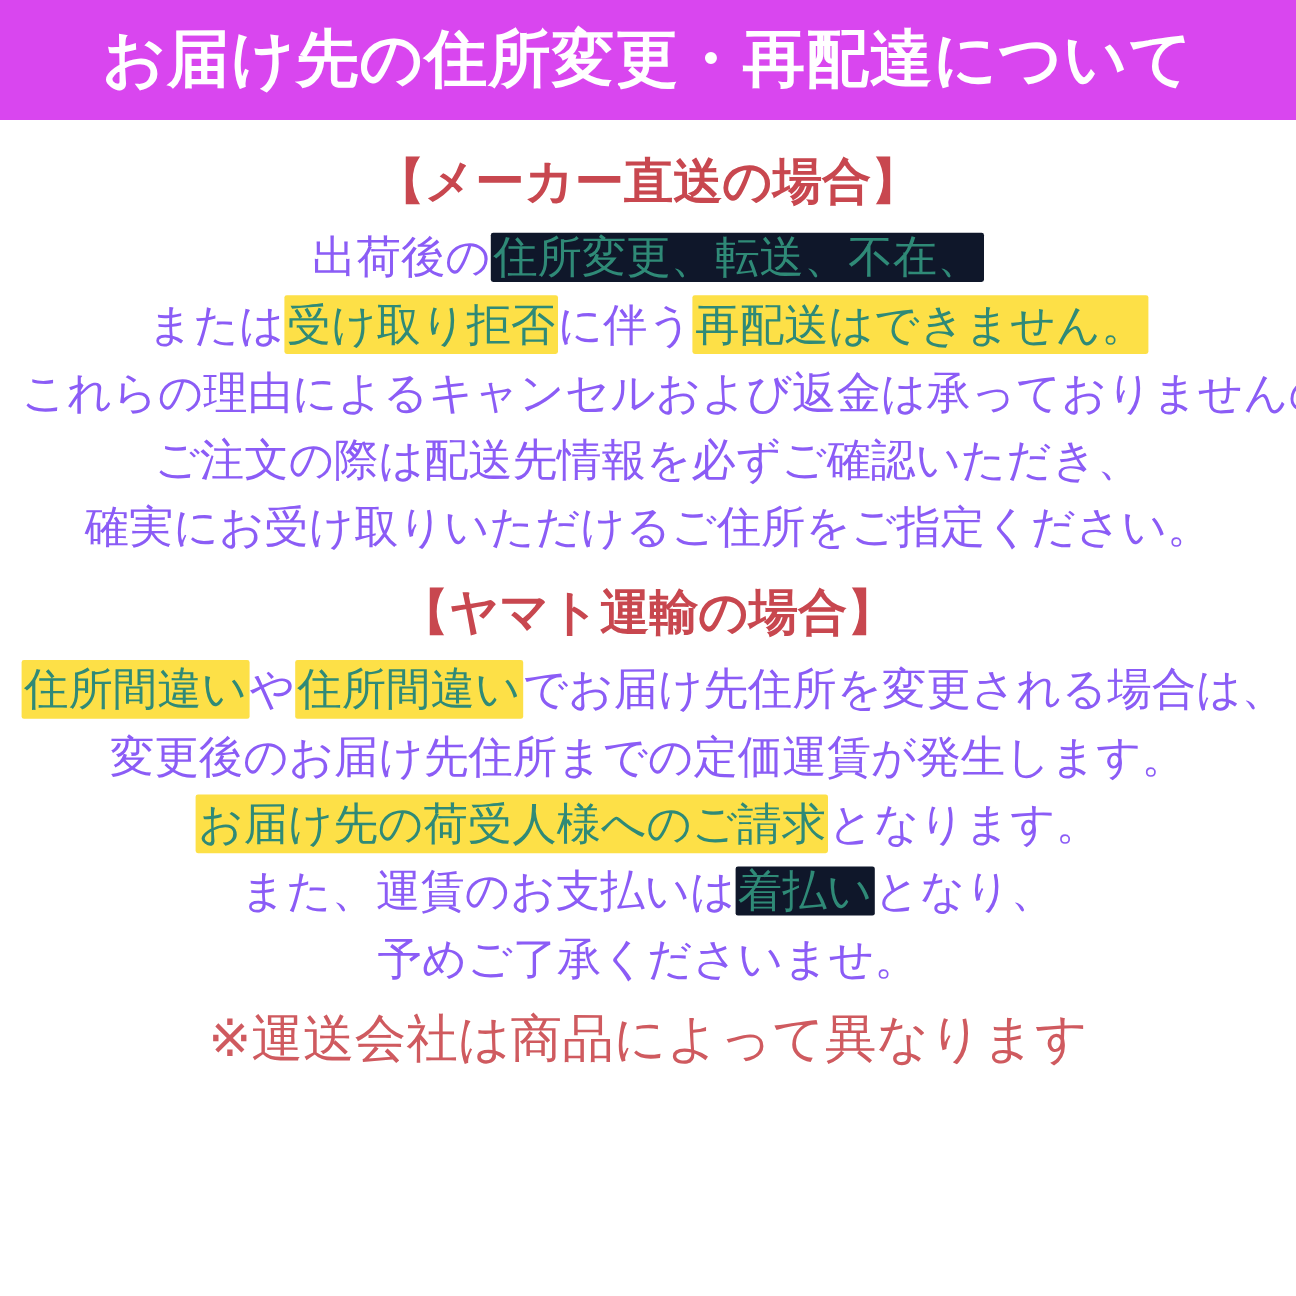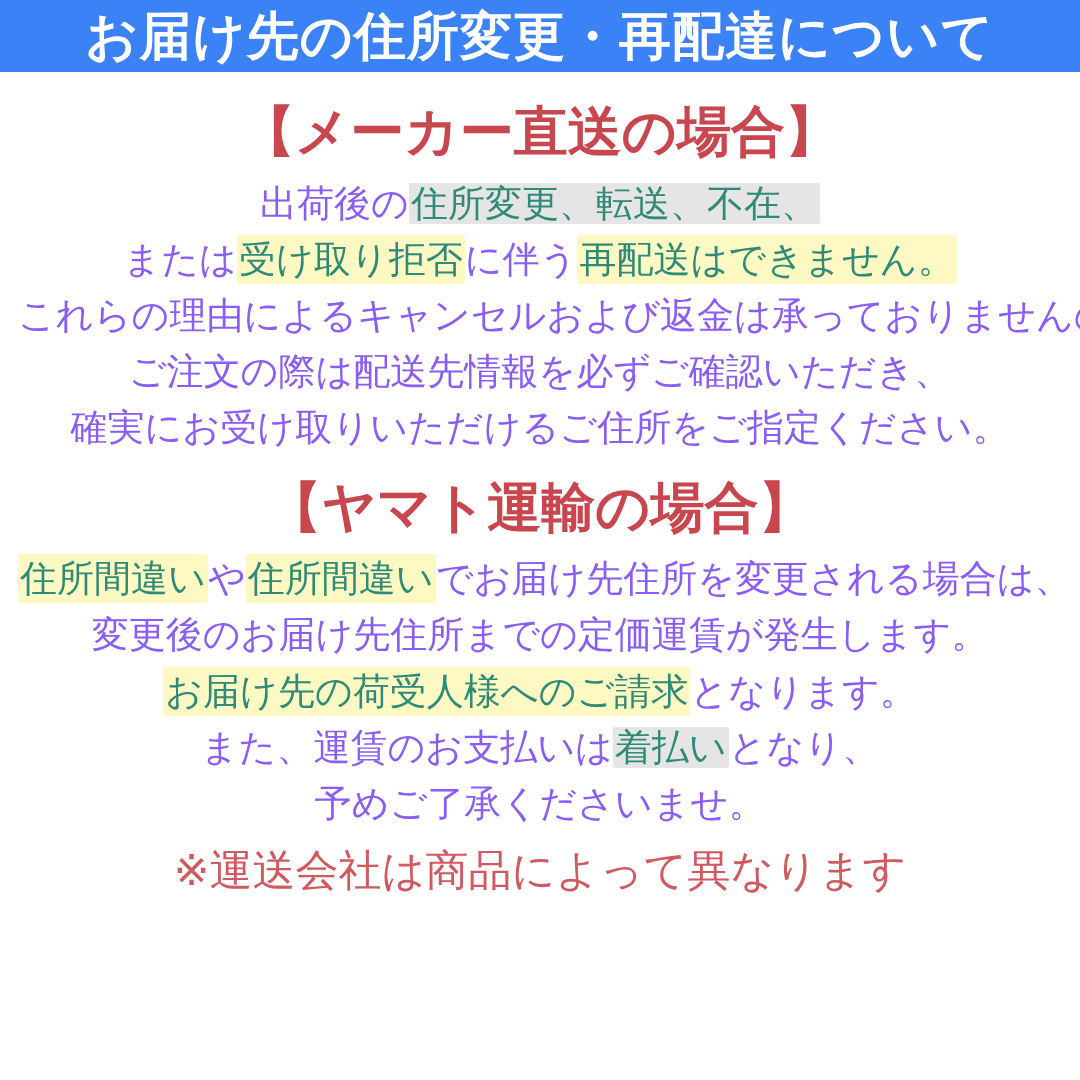--- a/index.html
+++ b/index.html
@@ -16,22 +16,22 @@
   .page {
     position: relative;
     width: 1080px;
     height: 1080px;
     box-sizing: border-box;
   }
 
   
   .banner {
     width: 100%;
-    height: 72px;
-    background: #3b82f6;
+    height: 100px;
+    background: #d946ef;
     display: flex;
     align-items: center;
     justify-content: center;
     box-sizing: border-box;
   }
   .banner-title {
     color: #ffffff;
     font-size: 52px;
     font-weight: bold;
     letter-spacing: 1px;
@@ -41,47 +41,47 @@
 
   
   .content {
     padding: 14px 18px 0 18px;
     text-align: center;
     color: #5a7b80;
   }
 
   .section-heading {
     color: #c8474f;
-    font-size: 54px;
+    font-size: 41px;
     font-weight: bold;
     line-height: 1.25;
     margin: 12px 0 10px 0;
     letter-spacing: 0px;
   }
   .section-heading.second {
     margin-top: 17px;
   }
 
   .line {
     font-size: 37px;
     line-height: 1.52;
     color: #5f8288;
     white-space: nowrap;
   }
 
   
   .hl-green {
     color: #2f8a77;
-    background: #e5e5e5;
+    background: #0f172a;
     padding: 0 2px;
     border-radius: 2px;
   }
   .hl-pink {
     color: #2f8a77;
-    background: #fef9c3;
+    background: #fde047;
     padding: 4px 2px;
     border-radius: 2px;
   }
   .plain-teal {
     color: #8b5cf6;
   }
 
   .footnote {
     color: #cf5a5f;
     font-size: 43px;

